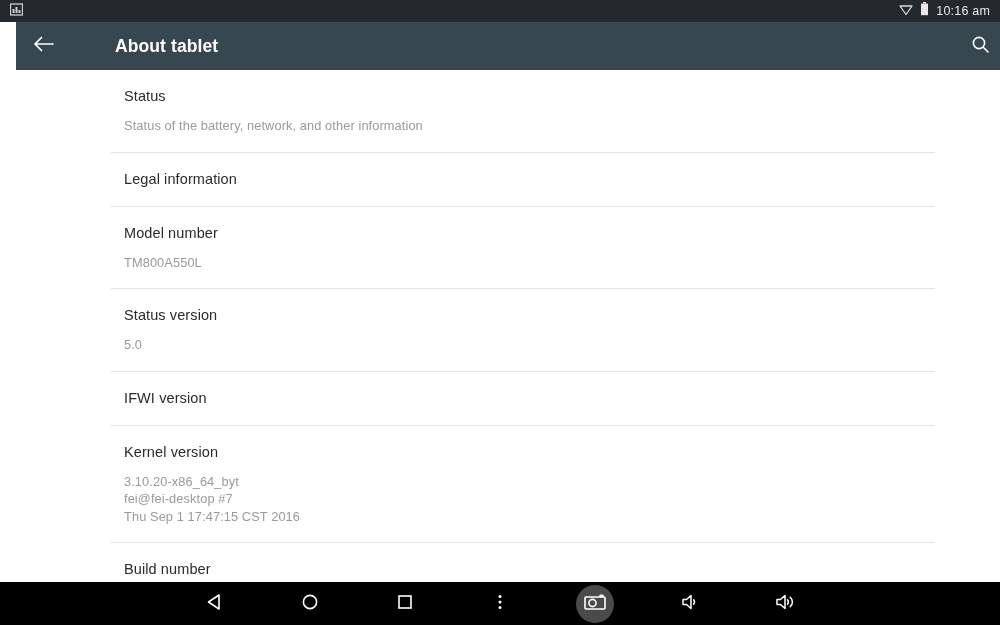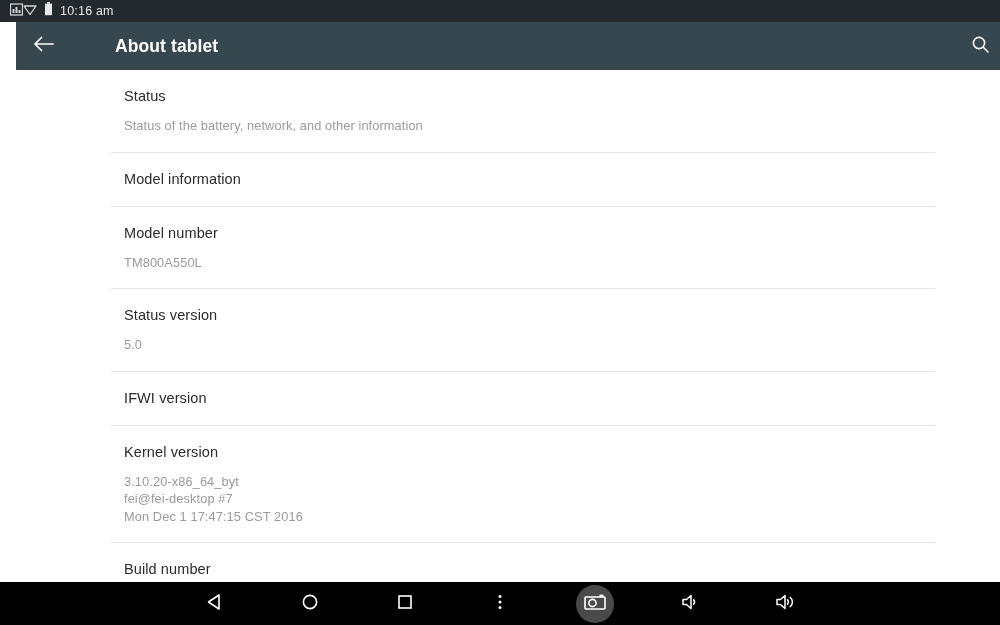--- a/index.html
+++ b/index.html
@@ -8,21 +8,21 @@
     background:#ffffff;
     font-family:"Liberation Sans", sans-serif;
     overflow:hidden;
   }
   #screen { position:relative; width:1000px; height:625px; background:#fff; }
 
   
   .statusbar {
     position:absolute; top:0; left:0; width:1000px; height:22px;
     background:#23292d;
-    display:flex; align-items:center; 
+    display:flex; align-items:center; justify-content:space-between;
     padding:0 10px;
   }
   .sb-left { display:flex; align-items:center; gap:6px; }
   .sb-right { display:flex; align-items:center; gap:7px; }
   .sb-clock {
     color:#e8e8e8; font-size:12.5px; letter-spacing:.2px;
     font-family:"Liberation Sans", sans-serif;
   }
 
   
@@ -129,21 +129,21 @@
   <div class="content">
     <div class="list" id="list-root">
         <div class="row">
           <div class="row-title">Status</div>
           <div class="row-sub">
             <span class="row-sub-line">Status of the battery, network, and other information</span>
           </div>
         </div>
         <div class="divider"></div>
         <div class="row">
-          <div class="row-title">Model information</div>
+          <div class="row-title">Legal information</div>
         </div>
         <div class="divider"></div>
         <div class="row">
           <div class="row-title">Model number</div>
           <div class="row-sub">
             <span class="row-sub-line">TM800A550L</span>
           </div>
         </div>
         <div class="divider"></div>
         <div class="row">
@@ -155,21 +155,21 @@
         <div class="divider"></div>
         <div class="row">
           <div class="row-title">IFWI version</div>
         </div>
         <div class="divider"></div>
         <div class="row">
           <div class="row-title">Kernel version</div>
           <div class="row-sub">
             <span class="row-sub-line">3.10.20-x86_64_byt</span>
             <span class="row-sub-line">fei@fei-desktop #7</span>
-            <span class="row-sub-line">Mon Dec 1 17:47:15 CST 2016</span>
+            <span class="row-sub-line">Thu Sep 1 17:47:15 CST 2016</span>
           </div>
         </div>
         <div class="divider"></div>
         <div class="row">
           <div class="row-title">Build number</div>
         </div>
       </div>
   </div>
 
   <div class="navbar" id="navbar-root">

